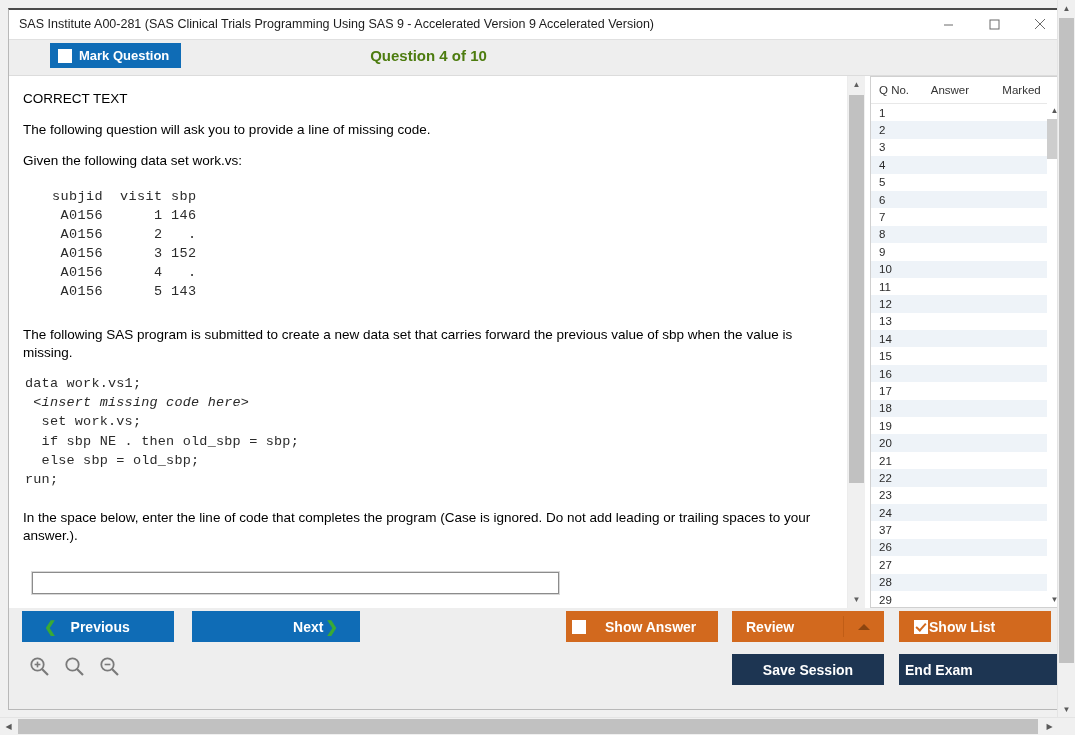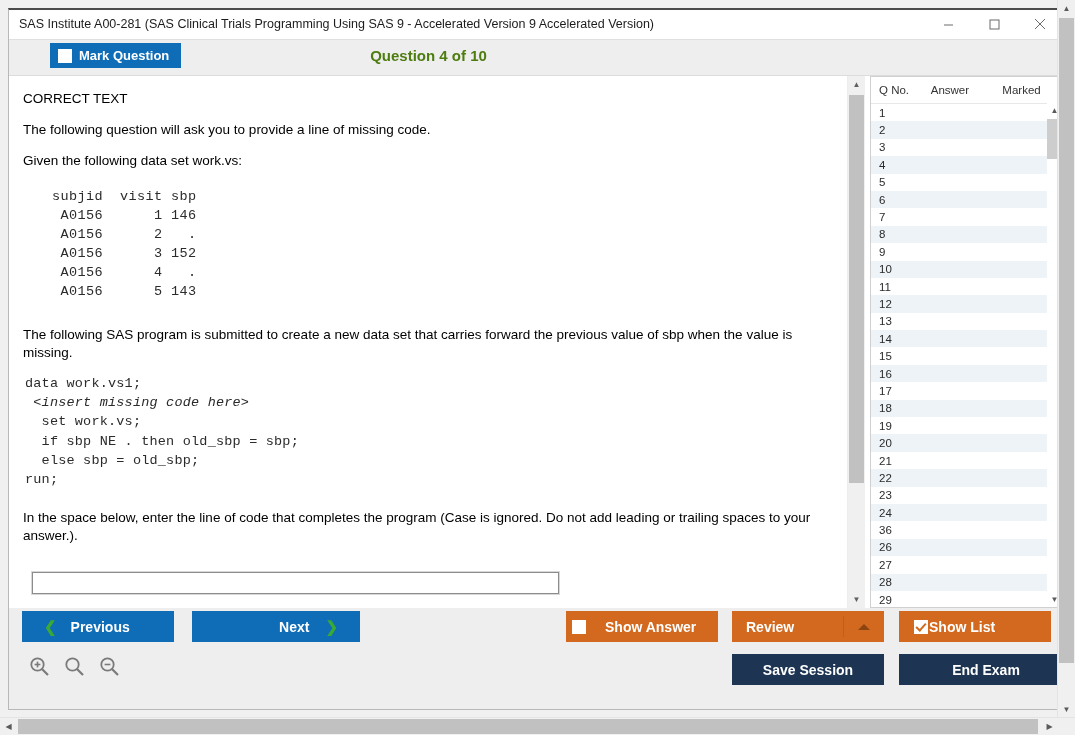--- a/index.html
+++ b/index.html
@@ -214,21 +214,21 @@
     cursor: pointer;
     display: flex; align-items: center;
     position: absolute;
   }
   .btn-prev {
     left: 13px; top: 3px; width: 152px; height: 31px;
     background: #0f6cb6; justify-content: flex-start; padding-left: 22px; gap: 14px;
   }
   .btn-next {
     left: 183px; top: 3px; width: 168px; height: 31px;
-    background: #0f6cb6; justify-content: flex-end; padding-right: 22px; gap: 16px;
+    background: #0f6cb6; justify-content: flex-end; padding-right: 22px; gap: 2px;
   }
   .chev { color: #3aaa35; font-size: 15px; font-weight: bold; line-height: 1; }
   .btn-showanswer {
     left: 557px; top: 3px; width: 152px; height: 31px;
     background: #d2691e; gap: 19px; 
   }
   .btn-review {
     left: 723px; top: 3px; width: 152px; height: 31px;
     background: #d2691e; font-weight: bold; padding-left: 14px;
   }
@@ -256,21 +256,21 @@
     width: 4px; height: 8px;
     border: solid #d2691e; border-width: 0 2px 2px 0;
     transform: rotate(42deg);
   }
   .btn-save {
     left: 723px; top: 46px; width: 152px; height: 31px;
     background: #1d3552; justify-content: center;
   }
   .btn-end {
     left: 890px; top: 46px; width: 174px; height: 31px;
-    background: #1d3552; justify-content: center;
+    background: #1d3552; 
   }
   .zoomrow {
     position: absolute; left: 20px; top: 48px;
     display: flex; gap: 14px; align-items: center;
   }
   .zicon { cursor: pointer; color: #7a7a7a; }
   .zicon svg { display: block; }
 </style>
 </head>
 <body>
@@ -468,21 +468,21 @@
               <div class="c1">23</div>
               <div class="c2"></div>
               <div class="c3"></div>
             </div>
             <div class="qrow alt">
               <div class="c1">24</div>
               <div class="c2"></div>
               <div class="c3"></div>
             </div>
             <div class="qrow">
-              <div class="c1">36</div>
+              <div class="c1">37</div>
               <div class="c2"></div>
               <div class="c3"></div>
             </div>
             <div class="qrow alt">
               <div class="c1">26</div>
               <div class="c2"></div>
               <div class="c3"></div>
             </div>
             <div class="qrow">
               <div class="c1">27</div>

